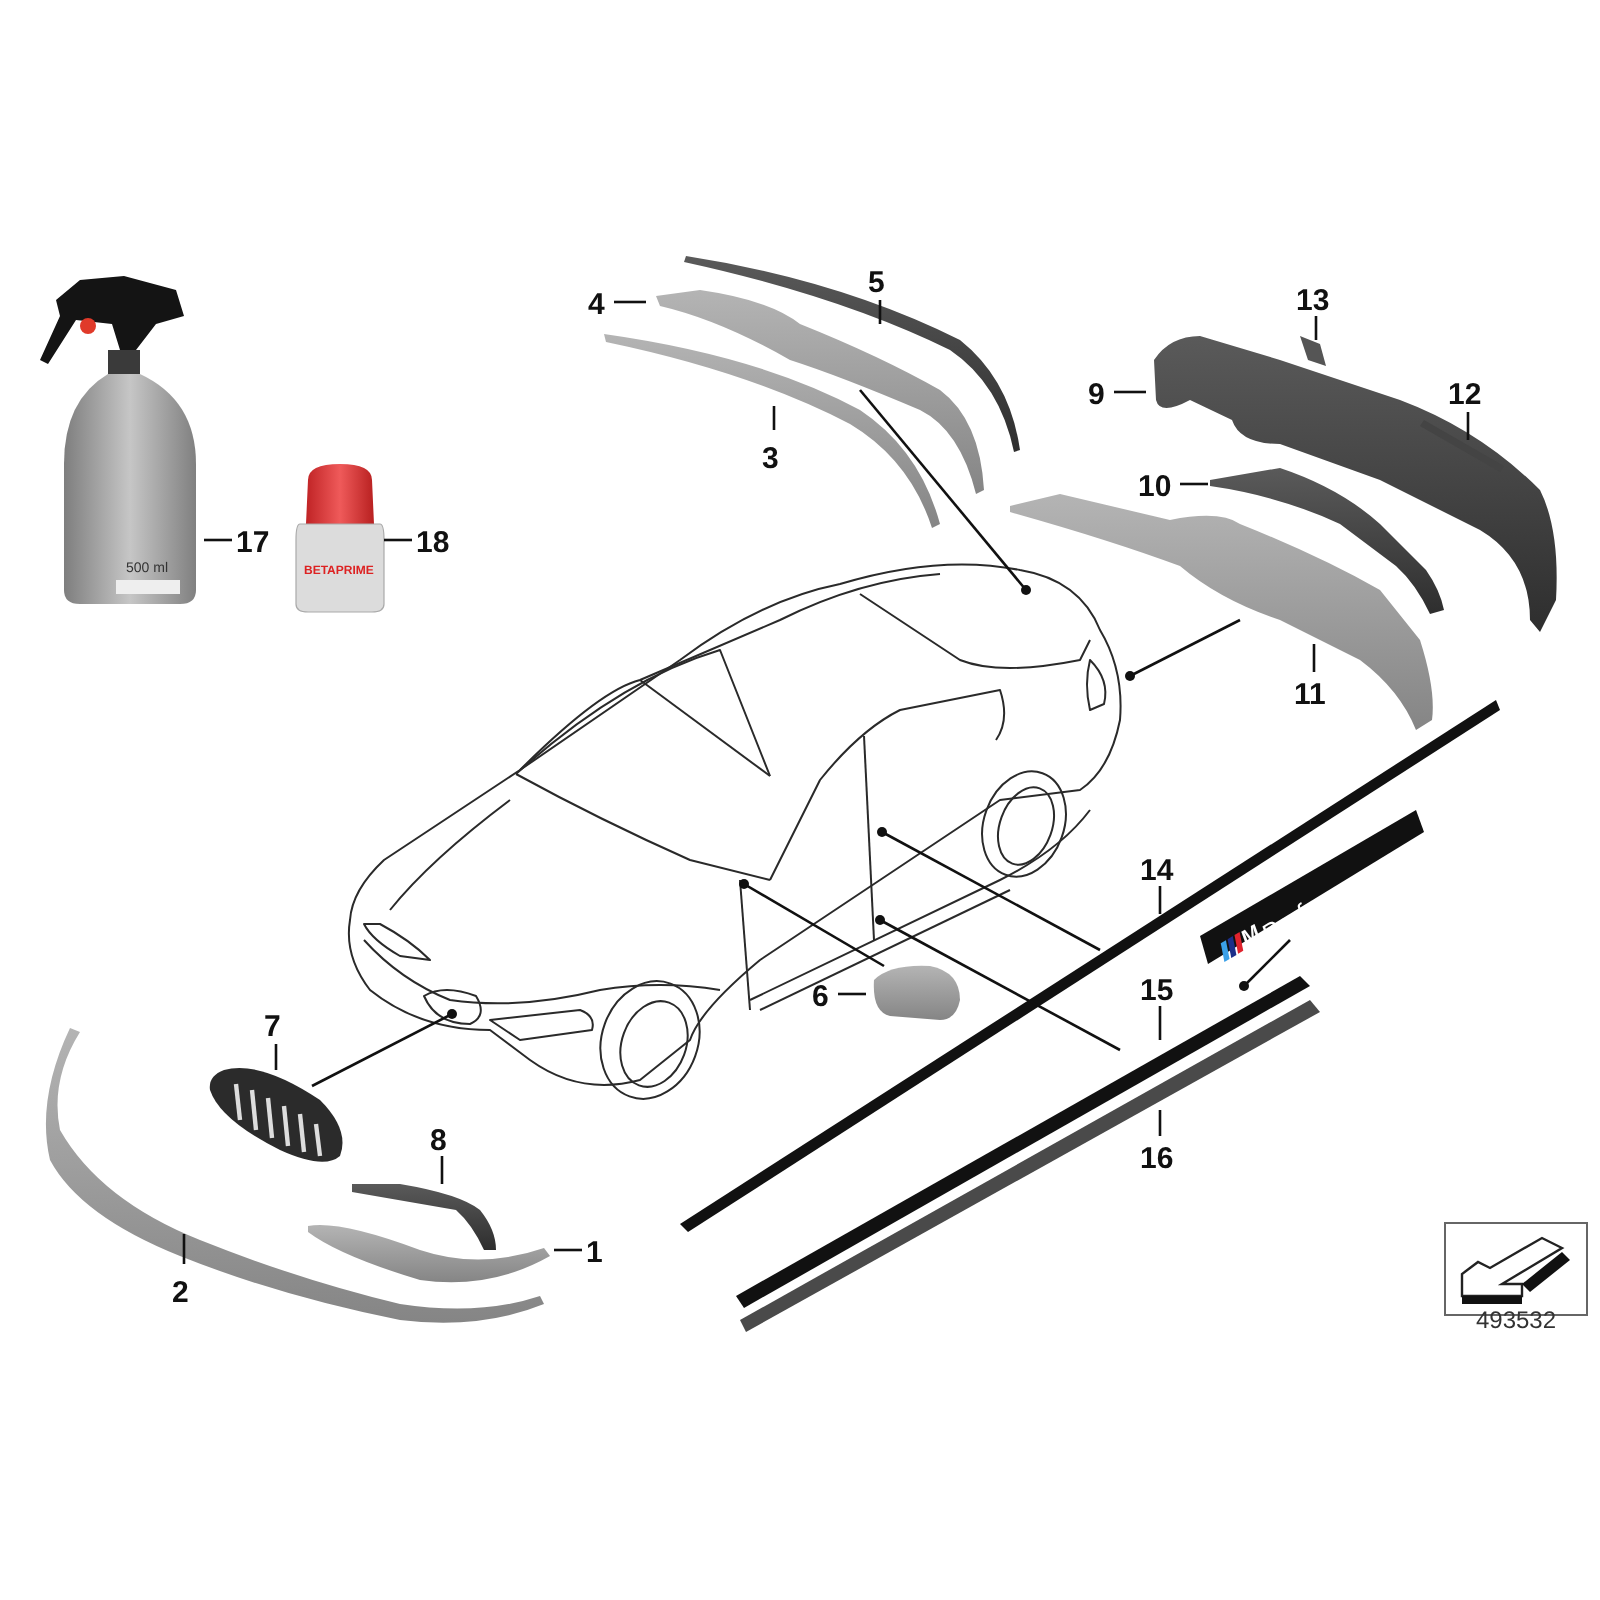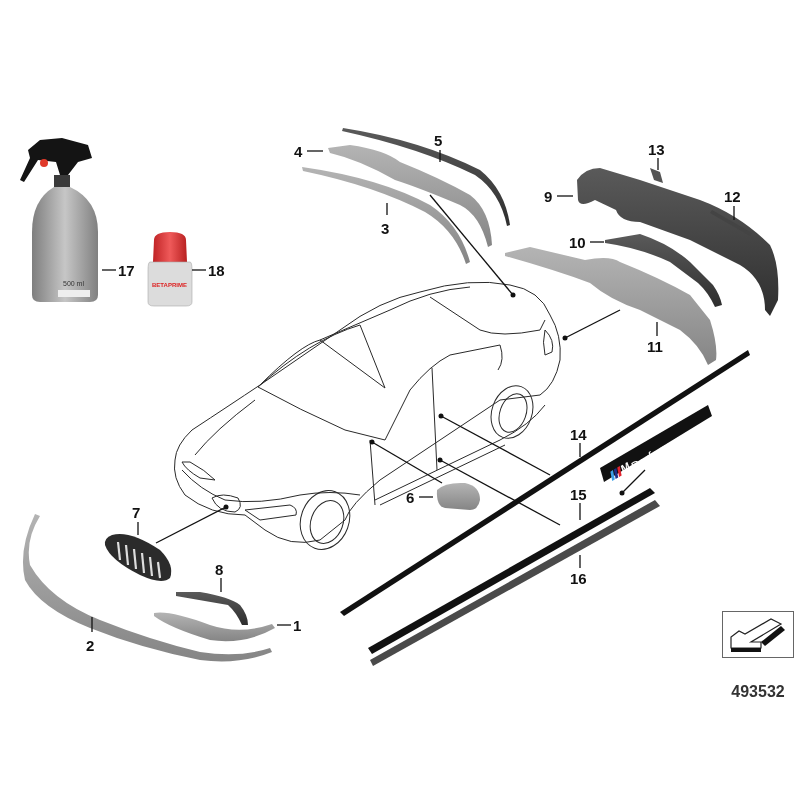--- a/index.html
+++ b/index.html
@@ -1,21 +1,21 @@
 <!DOCTYPE html>
 <html><head>
 <meta charset="utf-8">
 <style>
   html, body { margin: 0; padding: 0; background: #ffffff; }
   body { width: 800px; height: 800px; position: relative; overflow: hidden; font-family: "Liberation Sans", sans-serif; }
   #diagram { position: absolute; left: 0; top: 0; width: 800px; height: 800px; }
   .callout { font-family: "Liberation Sans", sans-serif; font-weight: bold; font-size: 15px; fill: #111; }
   .lead { stroke: #111; stroke-width: 1.3; fill: none; }
   .car { stroke: #2a2a2a; stroke-width: 1; fill: none; stroke-linejoin: round; }
-  .ref-label { position: absolute; left: 722px; top: 683px; width: 72px; text-align: center; font-size: 16px; color: #333; font-family: "Liberation Sans", sans-serif; font-weight: bold; }
+  .ref-label { position: absolute; left: 722px; top: 653px; width: 72px; text-align: center; font-size: 12px; color: #333; font-family: "Liberation Sans", sans-serif; }
   .ref-box { position: absolute; left: 722px; top: 611px; width: 70px; height: 45px; border: 1px solid #666; background: #fff; }
 </style>
 </head>
 <body>
 
 <svg id="diagram" viewBox="0 0 800 800" xmlns="http://www.w3.org/2000/svg">
   <defs>
     <linearGradient id="g-bottle" x1="0" x2="1" y1="0" y2="0">
       <stop offset="0" stop-color="#7e7e7e"></stop>
       <stop offset="0.5" stop-color="#c6c6c6"></stop>

